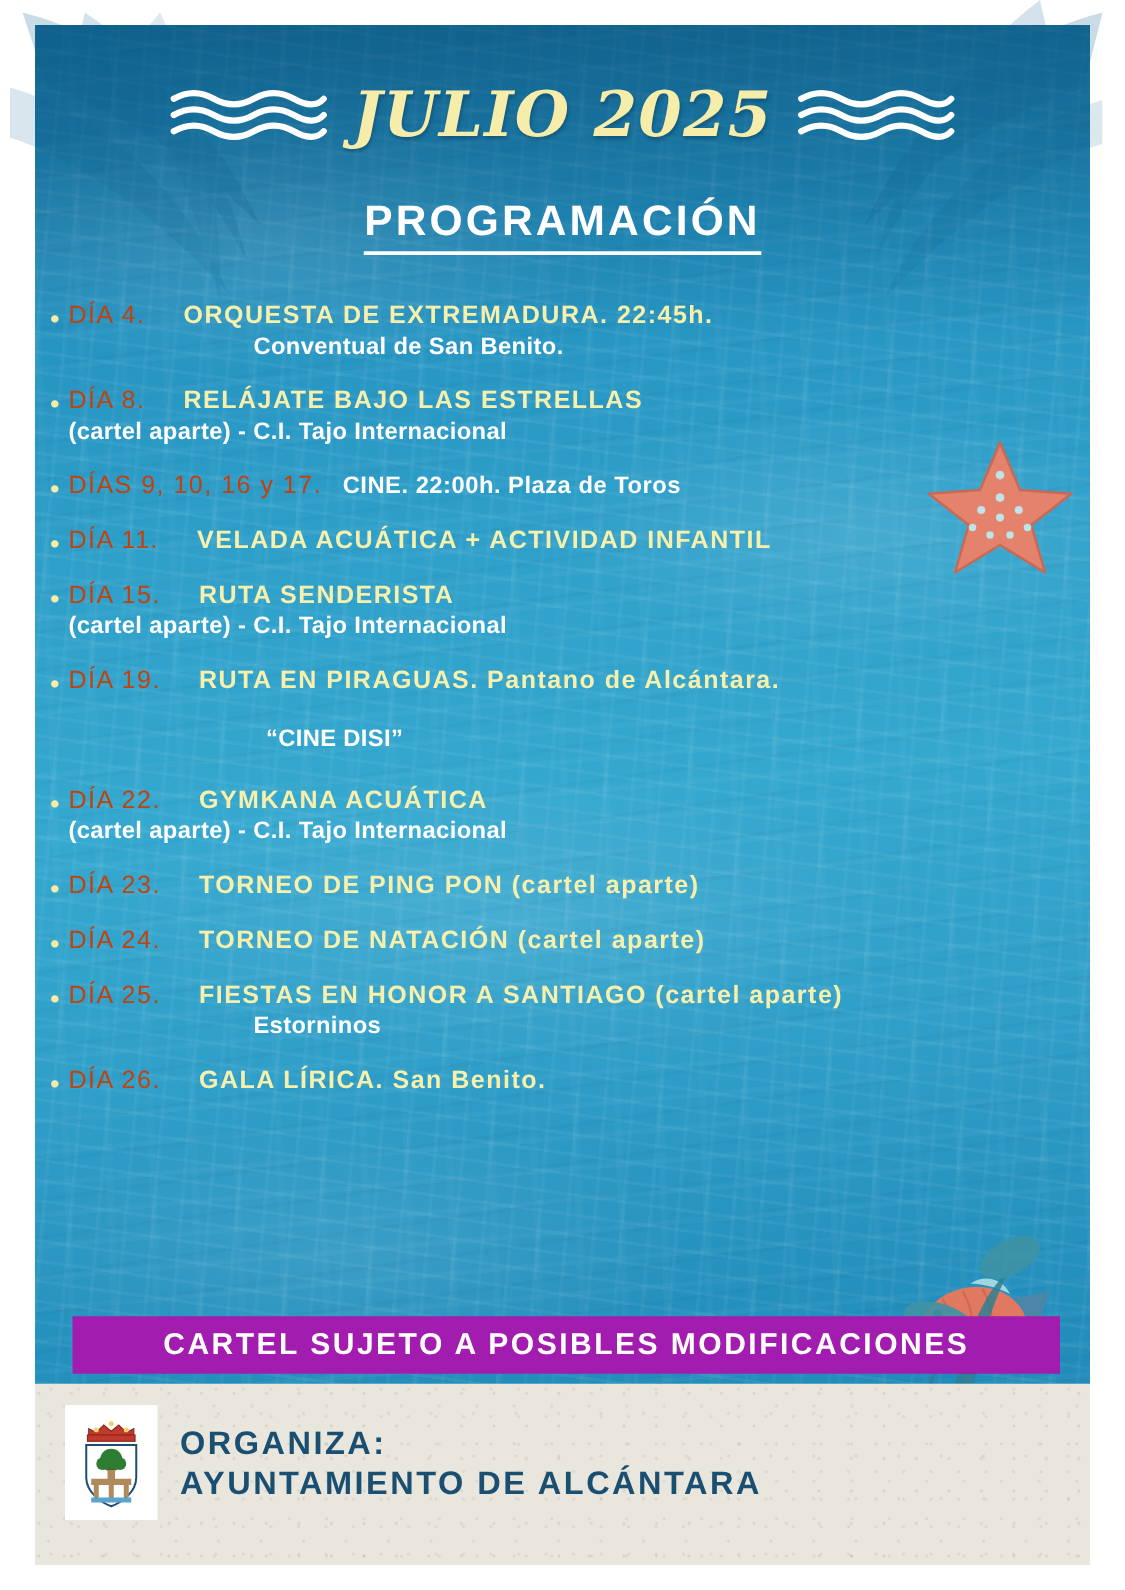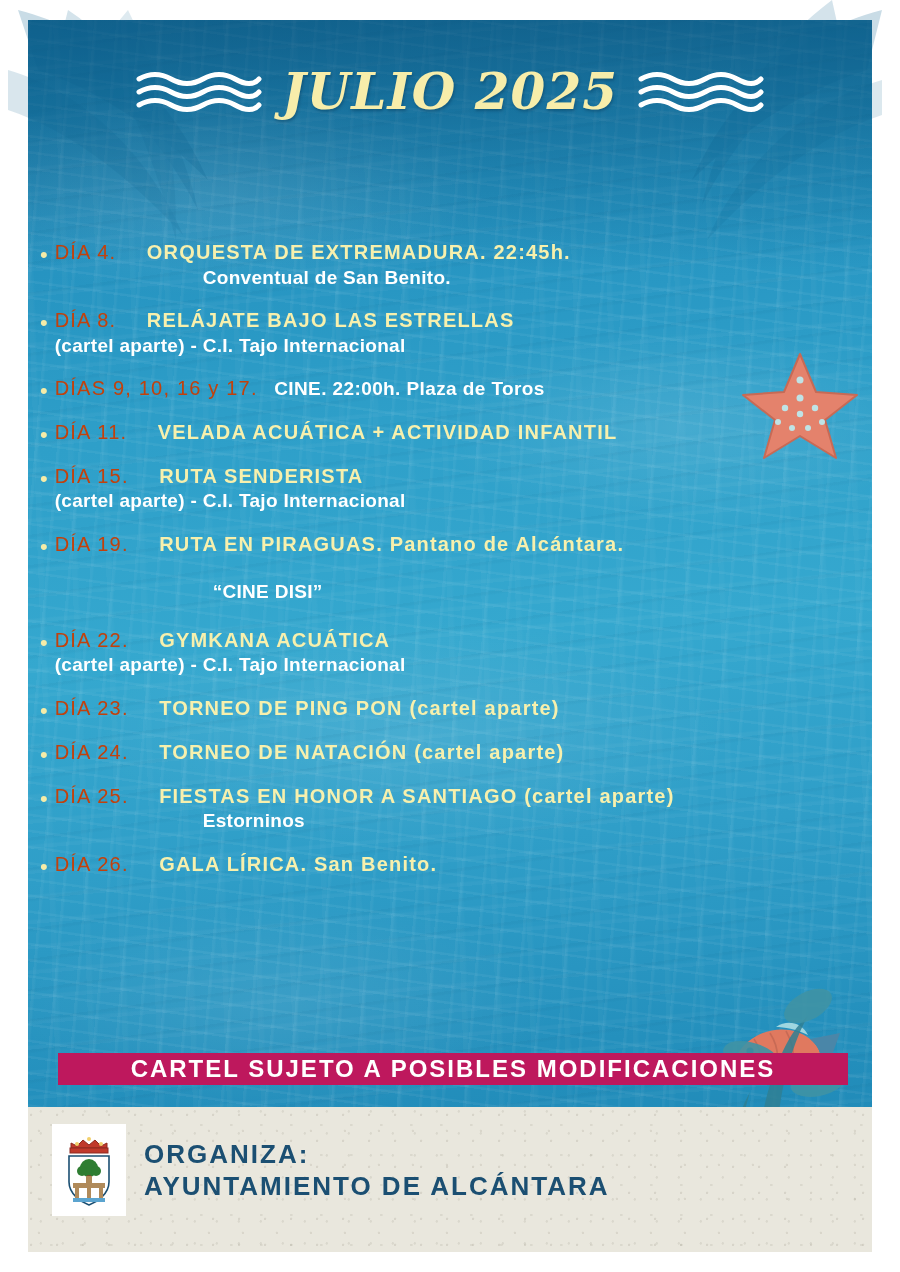--- a/index.html
+++ b/index.html
@@ -156,22 +156,22 @@
     font-size: 19px;
     font-weight: bold;
     letter-spacing: .3px;
   }
   
   .banner {
     position: absolute;
     left: 58px;
     top: 1053px;
     width: 790px;
-    height: 32px;
-    background: #be185d;
+    height: 46px;
+    background: #a21caf;
     display: flex;
     align-items: center;
     justify-content: center;
   }
   .banner span {
     color: #ffffff;
     font-size: 24px;
     font-weight: bold;
     letter-spacing: 2px;
   }
@@ -284,20 +284,23 @@
     <span class="month">JULIO 2025</span>
     <svg class="wave-deco" width="130" height="46" viewBox="0 0 130 46">
       <g stroke="#ffffff" stroke-width="5" fill="none" stroke-linecap="round">
         <path d="M5 10 q16 -9 32 0 t32 0 t32 0 t24 0"></path>
         <path d="M5 23 q16 -9 32 0 t32 0 t32 0 t24 0"></path>
         <path d="M5 36 q16 -9 32 0 t32 0 t32 0 t24 0"></path>
       </g>
     </svg>
   </div>
 
+  <div class="prog-title">
+    <span>PROGRAMACIÓN</span>
+  </div>
 
   <div class="program">
 
     <div class="entry">
       <span class="bullet">•</span>
       <div class="entry-body">
         <span class="line1">
           <span class="day">DÍA 4.</span>
           <span class="title-main" style="margin-left:26px;">ORQUESTA DE EXTREMADURA. 22:45h.</span>
         </span>

